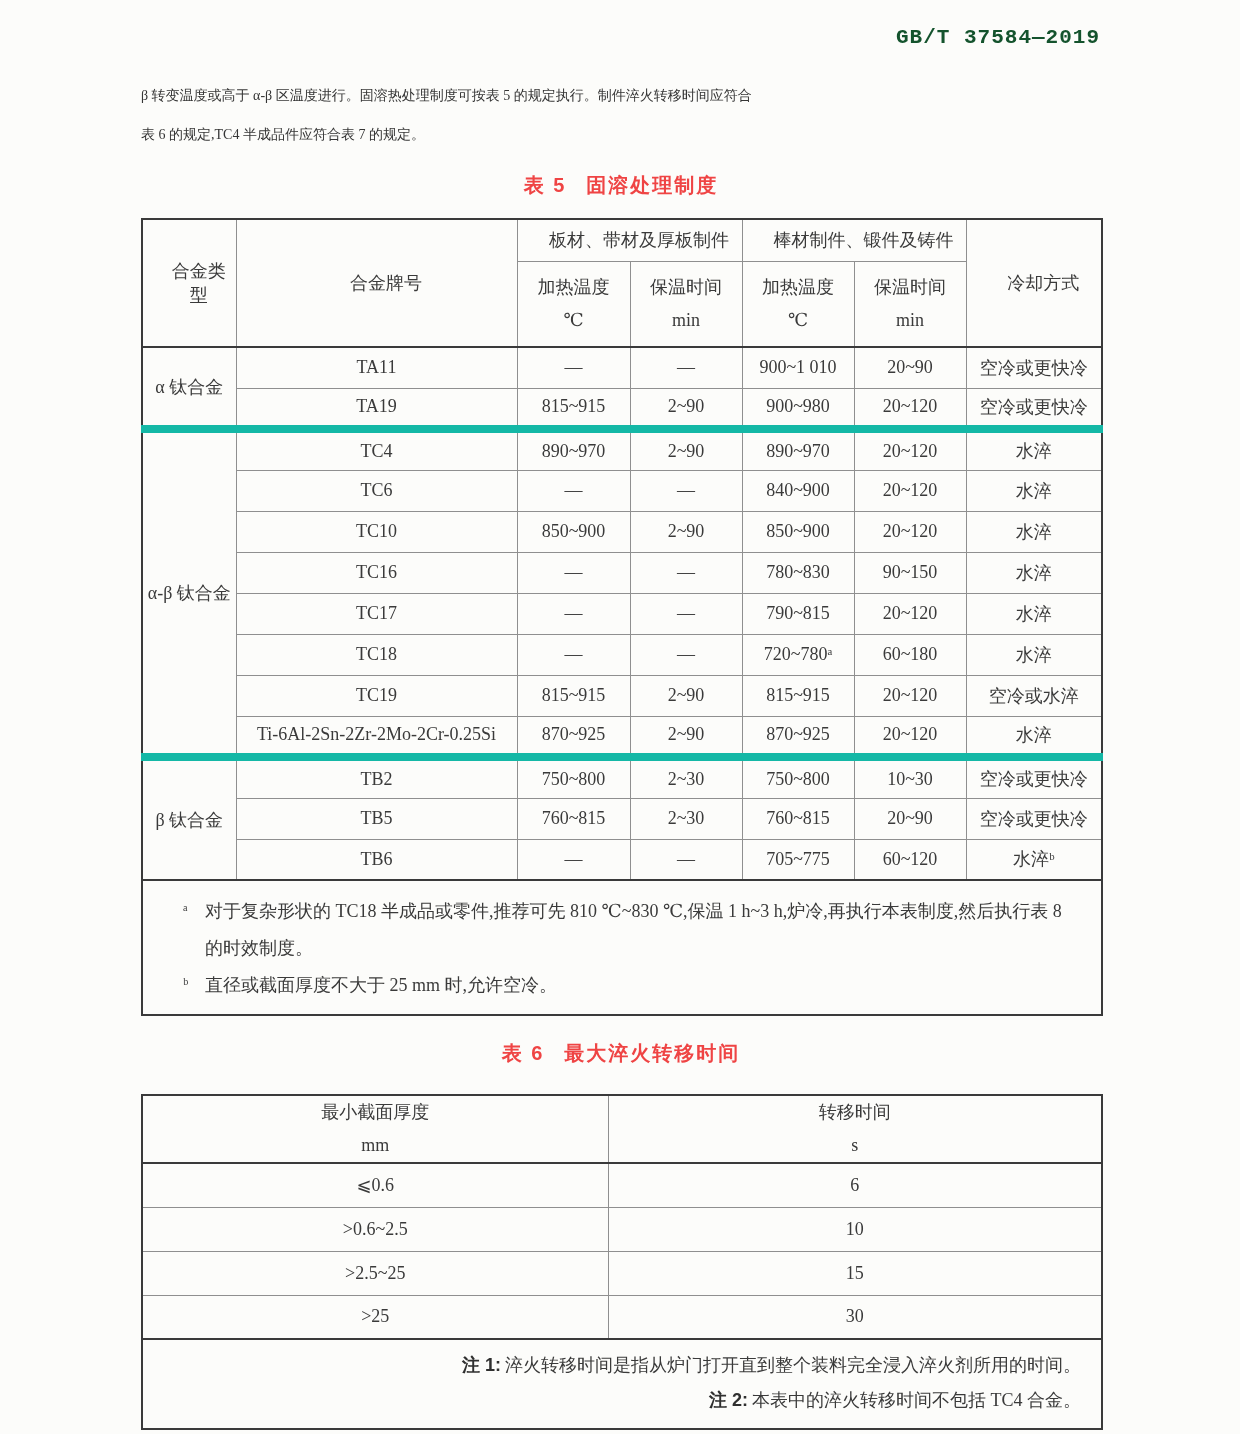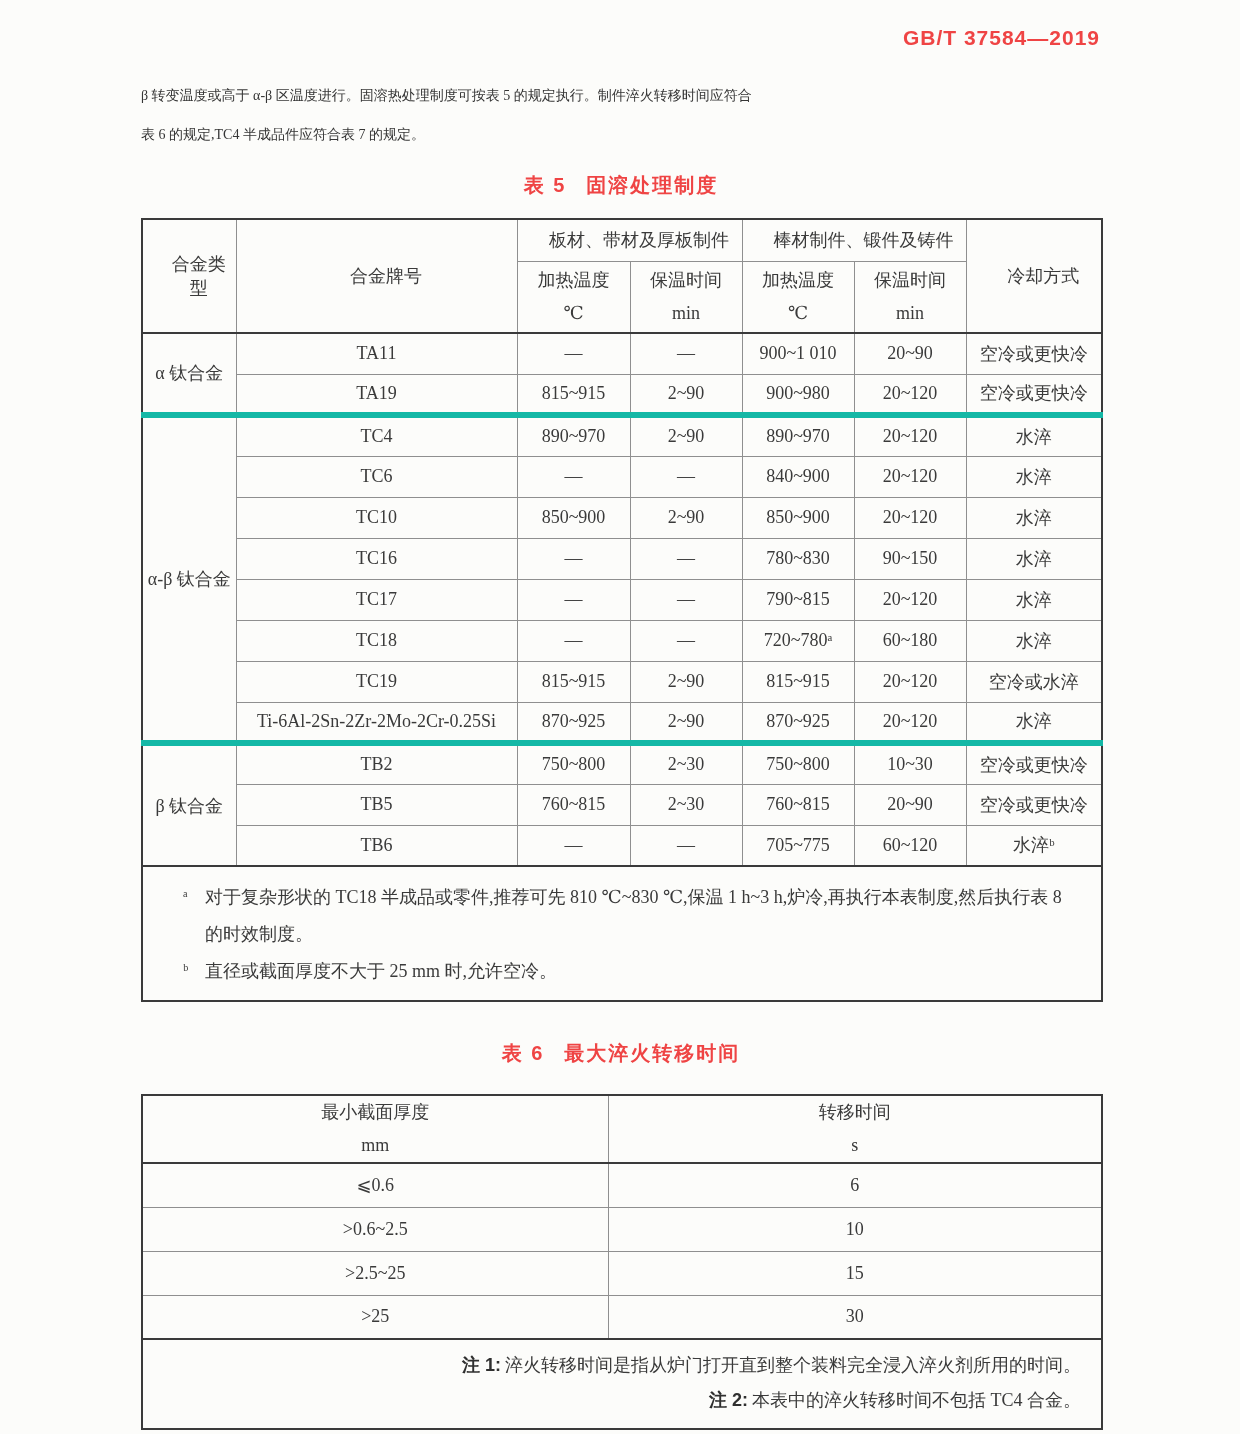--- a/index.html
+++ b/index.html
@@ -3,22 +3,22 @@
 <meta charset="utf-8">
 <style>
   * { margin:0; padding:0; box-sizing:border-box; }
   body { background:#e9e9e7; font-family:"Liberation Serif","DejaVu Serif",serif; }
   .page {
     position:relative; width:1240px; height:1434px; margin:0 auto;
     background:#fcfcfa; color:#333; overflow:hidden;
   }
   .doc-number {
     position:absolute; top:26px; right:140px;
-    font-family:Liberation Sans, sans-serif;
-    font-size:21px; font-weight:bold; letter-spacing:1px; color:#ef4444;
+    font-family:Liberation Mono, monospace;
+    font-size:21px; font-weight:bold; letter-spacing:1px; color:#14532d;
   }
   .intro {
     position:absolute; left:141px; top:76px; width:968px;
     font-size:14px; line-height:39px; color:#353535; text-align:justify;
   }
   .tbl-title {
     position:absolute; left:141px; width:960px; text-align:center;
     font-family:"Liberation Sans","DejaVu Sans",sans-serif;
     font-weight:bold; font-size:20px; color:#ef4444; letter-spacing:2px;
   }
@@ -32,26 +32,26 @@
     border:2px solid #3a3a3a;
     font-size:18px; color:#3a3a3a;
   }
   #t5 { top:218px; }
   #t6 { top:1094px; }
   th, td {
     border:1px solid #8f8f8f; text-align:center; vertical-align:middle;
     font-weight:normal; padding:0 4px;
   }
   #t5 thead tr.top th { height:42px;padding-left:23px; }
-  #t5 thead tr.sub th { height:72px; }
+  #t5 thead tr.sub th { height:86px; }
   .hdr-line { line-height:33px; }
   #t5 tbody td { height:41px; }
   
   #t5 tbody tr.first td, #t6 tbody tr.first td { border-top:2px solid #3a3a3a; }
-  tr.grp td { border-top:6px solid #14b8a6; }
+  tr.grp td { border-top:8px solid #14b8a6; }
   td.fnotes, td.notes { border-top:2px solid #3a3a3a; }
 
   td.fnotes {
     text-align:left; padding:12px 20px 10px 36px; line-height:37px;
   }
   .fn { position:relative; padding-left:26px; }
   .fn-marker { position:absolute; left:4px; top:-1px; font-size:17px; }
 
   #t6 thead th { height:54px; }
   #t6 tbody td { height:44px; }

